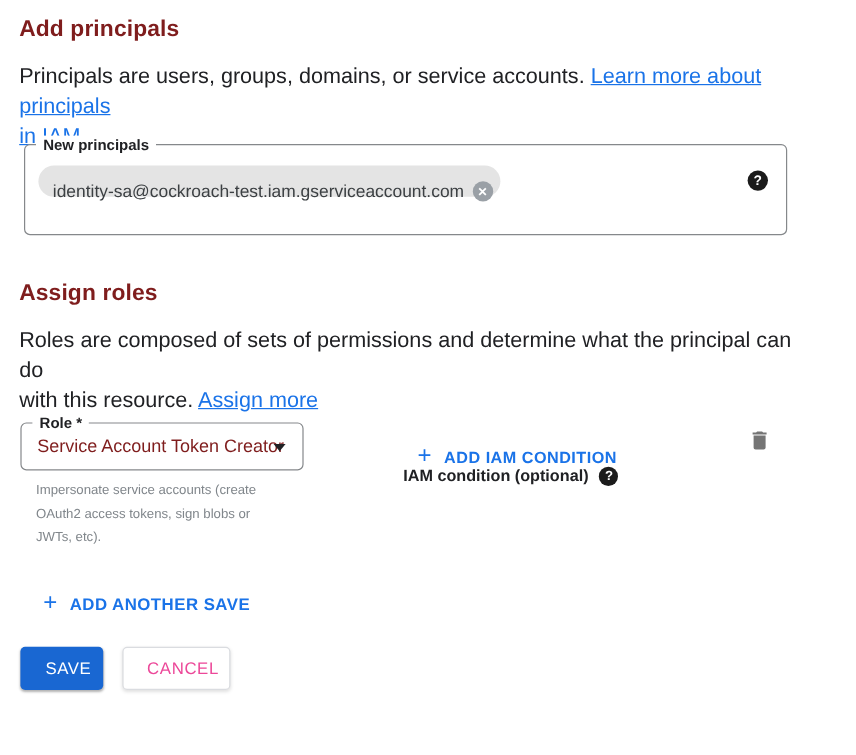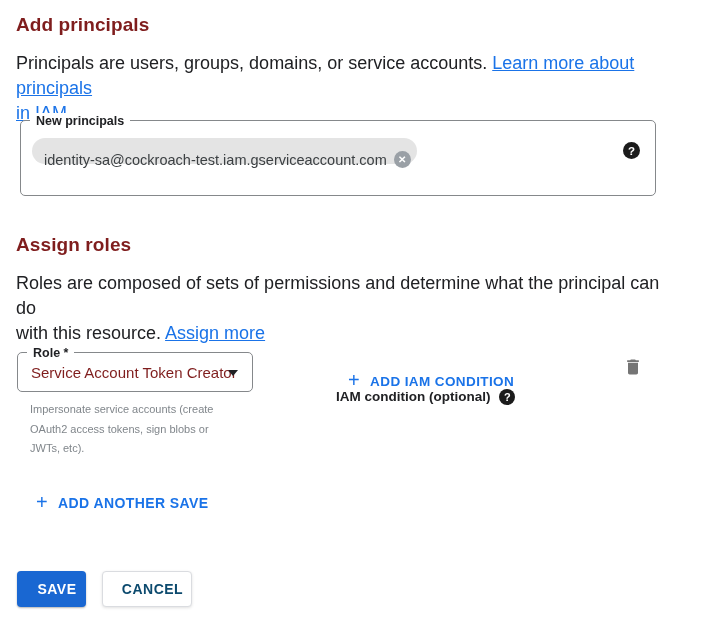--- a/index.html
+++ b/index.html
@@ -83,32 +83,32 @@
   .add-iam { position: absolute; left: 348px; top: 372px; }
   .add-role { position: absolute; left: 36px; top: 494px; font-size: 14px; }
 
   .trash-btn {
     position: absolute; left: 622px; top: 356px; width: 22px; height: 24px;
     cursor: pointer; border: none; background: transparent; padding: 0;
   }
 
   
   .btn {
-    position: absolute; top: 571px; height: 36px;
+    position: absolute; top: 539px; height: 36px;
     display: flex; align-items: center; justify-content: center;
     font-family: "Liberation Sans", sans-serif;
-    font-size: 14px; font-weight: bold; letter-spacing: .5px;
+    font-size: 14px; font-weight: normal; letter-spacing: .5px;
     border-radius: 4px; cursor: pointer; padding-left: 17px;
   }
   .btn-save {
     left: 17px; width: 69px; background: #1967d2; color: #ffffff;
     border: none; box-shadow: 0 1px 2px rgba(0,0,0,.3);
   }
   .btn-cancel {
-    left: 102px; width: 90px; background: #ffffff; color: #0c4a6e;
+    left: 102px; width: 90px; background: #ffffff; color: #ec4899;
     border: 1px solid #dadce0; box-shadow: 0 1px 3px rgba(0,0,0,.12);
   }
 </style>
 </head>
 <body>
 
 <div class="screen">
 
   <div class="h-title" style="top:14px">Add principals</div>
   <div class="para" style="top:51px; width:660px">

